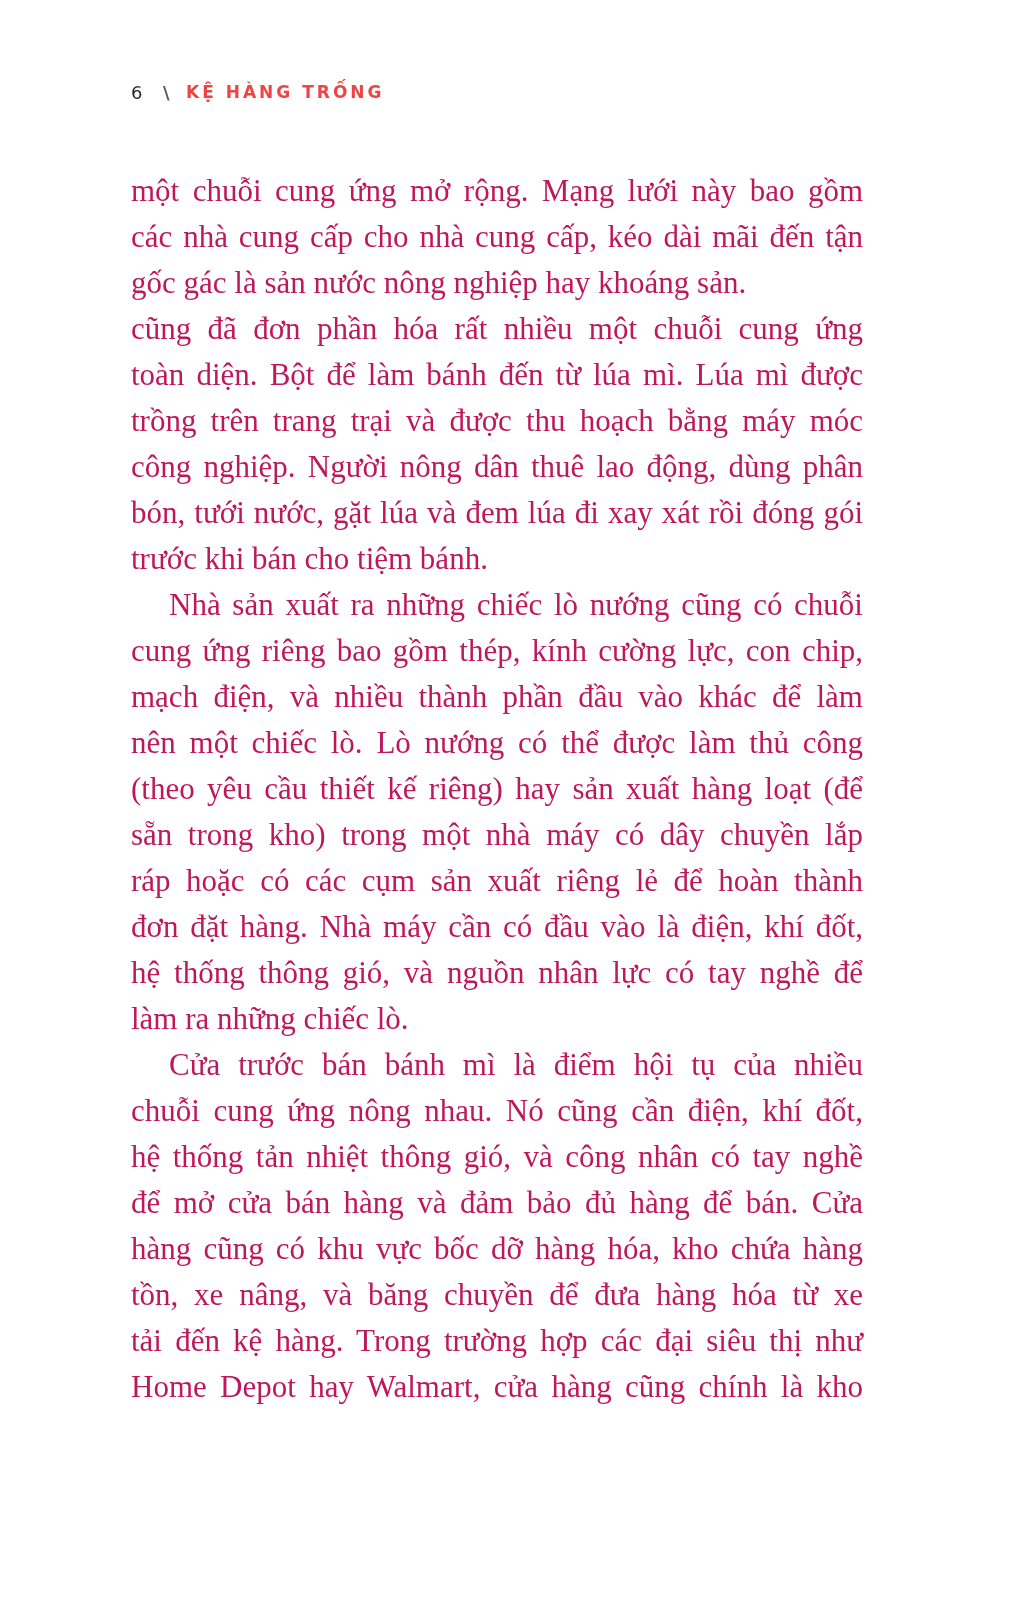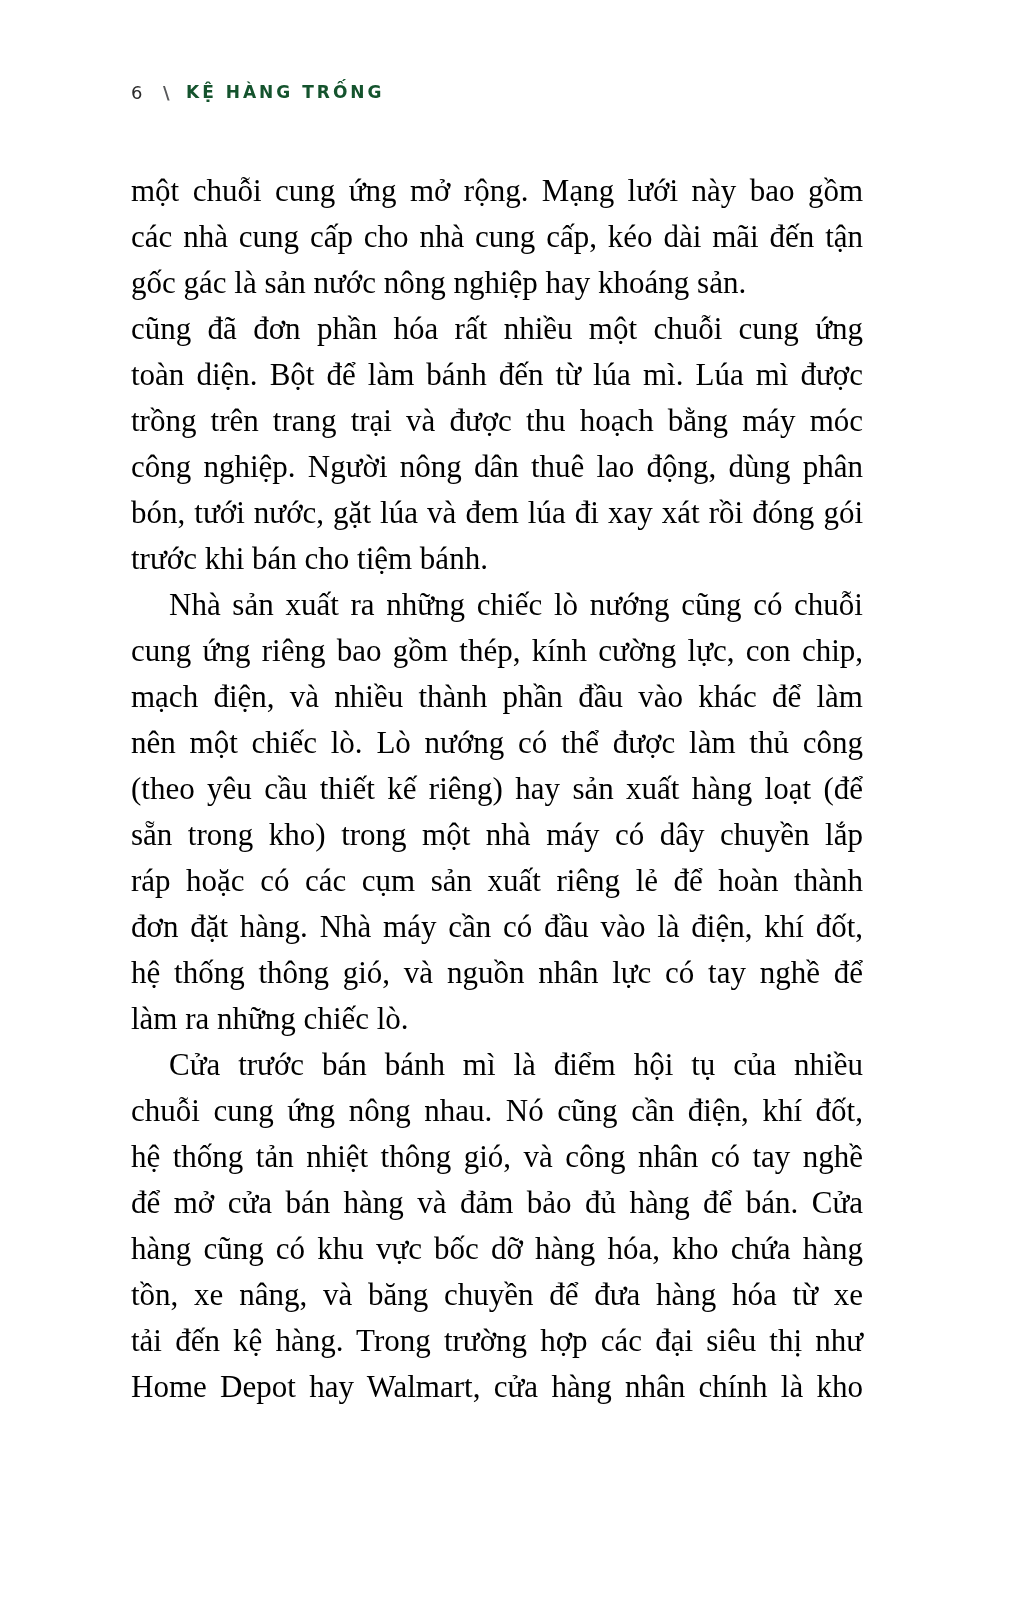--- a/index.html
+++ b/index.html
@@ -29,34 +29,34 @@
       color: #2a2a2a;
       font-weight: normal;
     }
     .separator {
       color: #58595b;
       font-weight: bold;
       margin-left: 20px;
       margin-right: 16px;
     }
     .book-title {
-      color: #14532d;
+      color: #ef4444;
       font-weight: bold;
       letter-spacing: 3px;
       font-size: 17px;
     }
     .body-text {
       position: absolute;
       left: 131px;
       top: 168px;
       width: 732px;
       font-family: "Liberation Serif", "DejaVu Serif", serif;
       font-size: 31px;
       line-height: 46px;
-      color: #000000;
+      color: #be185d;
     }
     .paragraph {
       margin: 0;
     }
     .line {
       display: block;
       white-space: nowrap;
       text-align: justify;
       text-align-last: justify;
       height: 46px;
@@ -109,15 +109,15 @@
   </p>
 
   <p class="paragraph">
     <span class="line indent">Cửa trước bán bánh mì là điểm hội tụ của nhiều</span>
     <span class="line">chuỗi cung ứng nông nhau. Nó cũng cần điện, khí đốt,</span>
     <span class="line">hệ thống tản nhiệt thông gió, và công nhân có tay nghề</span>
     <span class="line">để mở cửa bán hàng và đảm bảo đủ hàng để bán. Cửa</span>
     <span class="line">hàng cũng có khu vực bốc dỡ hàng hóa, kho chứa hàng</span>
     <span class="line">tồn, xe nâng, và băng chuyền để đưa hàng hóa từ xe</span>
     <span class="line">tải đến kệ hàng. Trong trường hợp các đại siêu thị như</span>
-    <span class="line">Home Depot hay Walmart, cửa hàng nhân chính là kho</span>
+    <span class="line">Home Depot hay Walmart, cửa hàng cũng chính là kho</span>
   </p>
 </div>
 
 </body></html>

